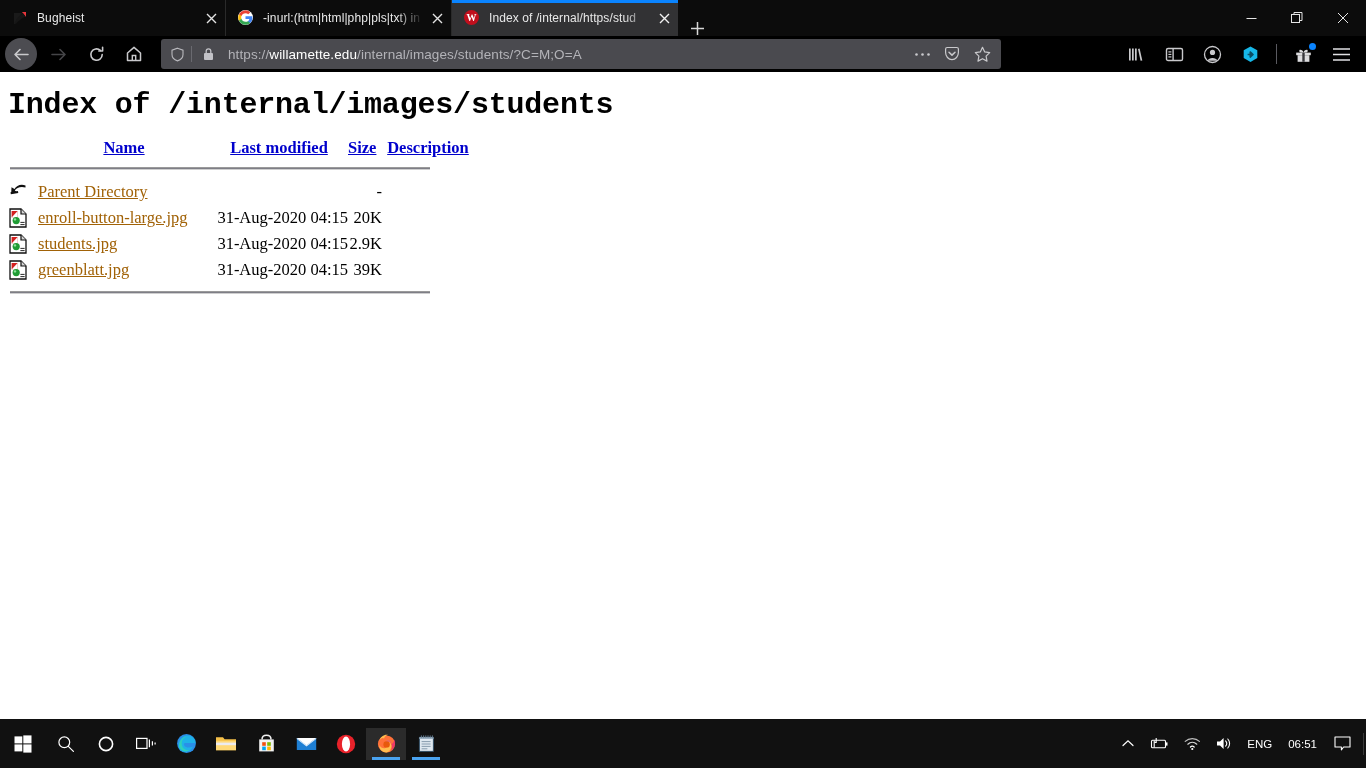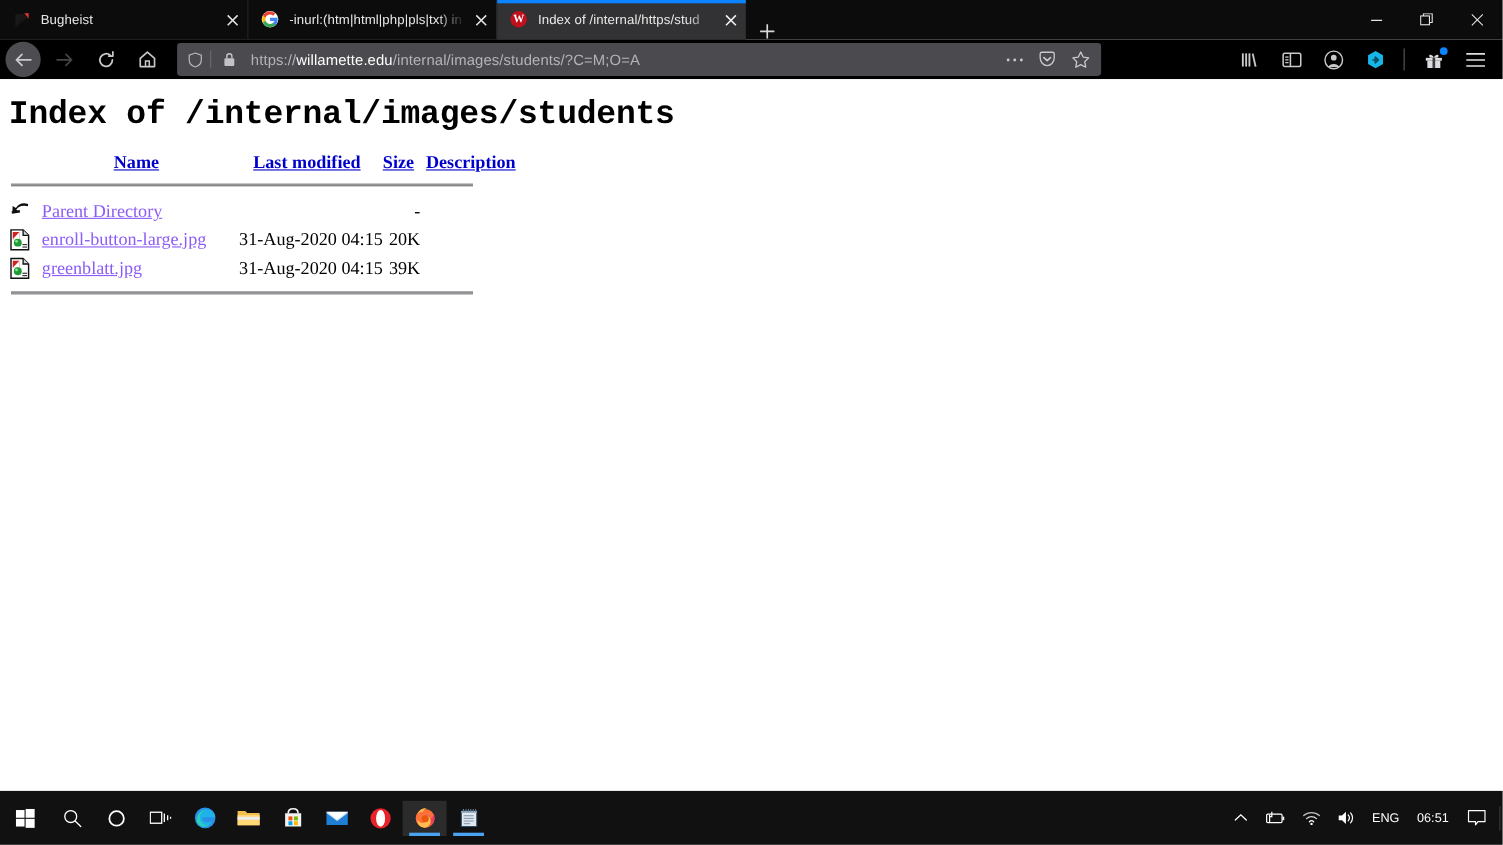--- a/index.html
+++ b/index.html
@@ -152,21 +152,21 @@
     background: #7e7e86;
     margin: 6px 0 9px 2px;
   }
   .rule.bottom { margin: 8px 0 0 2px; }
   tr.file-row td { height: 26px; }
   td.c-icon { width: 30px; padding-left: 2px; }
   td.c-name { padding-left: 6px; }
   td.c-mod  { text-align: right; padding-left: 6px; }
   td.c-size { text-align: right; padding-left: 9px; }
   td.c-desc { padding-left: 10px; }
-  a.flink { color: #8b5cf6; text-decoration: underline; }
+  a.flink { color: #a16207; text-decoration: underline; }
 
   
   .ico-back { width:20px; height:22px; position:relative; display:block; }
   .ico-img  { width:20px; height:22px; position:relative; display:block; }
 
   
   .taskbar {
     position: absolute; left: 0; bottom: 0; width: 1366px; height: 49px;
     background: #111111;
     display: flex; align-items: center;
@@ -446,36 +446,57 @@
               </span>
             </td>
             <td class="c-name">
               <a class="flink" href="#">enroll-button-large.jpg</a>
             </td>
             <td class="c-mod">31-Aug-2020 04:15</td>
             <td class="c-size">20K</td>
             <td class="c-desc"></td>
           </tr>
 
-
           <tr class="file-row">
             <td class="c-icon">
               <span class="ico-img">
                 <svg width="20" height="22" viewBox="0 0 20 22">
                   <path d="M2,2 L13,2 L18,7 L18,20 L2,20 Z" fill="#ffffff" stroke="#101010" stroke-width="1.3"></path>
                   <path d="M13,2 L13,7 L18,7" fill="#d6d6d6" stroke="#101010" stroke-width="1.2"></path>
                   <path d="M3.6,4 L9.6,4 L9.6,10.4 L3.6,10.4 Z" fill="#d42020"></path>
                   <path d="M3.6,10.4 L9.6,4 L9.6,10.4 Z" fill="#ffffff"></path>
                   <circle cx="8.2" cy="13.6" r="3.6" fill="#1f9c34"></circle>
                   <circle cx="7.0" cy="12.4" r="1.2" fill="#8fe39c"></circle>
                   <path d="M12.4,17.6 L16.6,17.6 M12.4,15.4 L16.6,15.4" stroke="#101010" stroke-width="0.9"></path>
                 </svg>
               </span>
             </td>
             <td class="c-name">
+              <a class="flink" href="#">students.jpg</a>
+            </td>
+            <td class="c-mod">31-Aug-2020 04:15</td>
+            <td class="c-size">2.9K</td>
+            <td class="c-desc"></td>
+          </tr>
+
+          <tr class="file-row">
+            <td class="c-icon">
+              <span class="ico-img">
+                <svg width="20" height="22" viewBox="0 0 20 22">
+                  <path d="M2,2 L13,2 L18,7 L18,20 L2,20 Z" fill="#ffffff" stroke="#101010" stroke-width="1.3"></path>
+                  <path d="M13,2 L13,7 L18,7" fill="#d6d6d6" stroke="#101010" stroke-width="1.2"></path>
+                  <path d="M3.6,4 L9.6,4 L9.6,10.4 L3.6,10.4 Z" fill="#d42020"></path>
+                  <path d="M3.6,10.4 L9.6,4 L9.6,10.4 Z" fill="#ffffff"></path>
+                  <circle cx="8.2" cy="13.6" r="3.6" fill="#1f9c34"></circle>
+                  <circle cx="7.0" cy="12.4" r="1.2" fill="#8fe39c"></circle>
+                  <path d="M12.4,17.6 L16.6,17.6 M12.4,15.4 L16.6,15.4" stroke="#101010" stroke-width="0.9"></path>
+                </svg>
+              </span>
+            </td>
+            <td class="c-name">
               <a class="flink" href="#">greenblatt.jpg</a>
             </td>
             <td class="c-mod">31-Aug-2020 04:15</td>
             <td class="c-size">39K</td>
             <td class="c-desc"></td>
           </tr>
 
           <tr class="rule-row">
             <td colspan="5">
                 <div class="rule bottom"></div>

